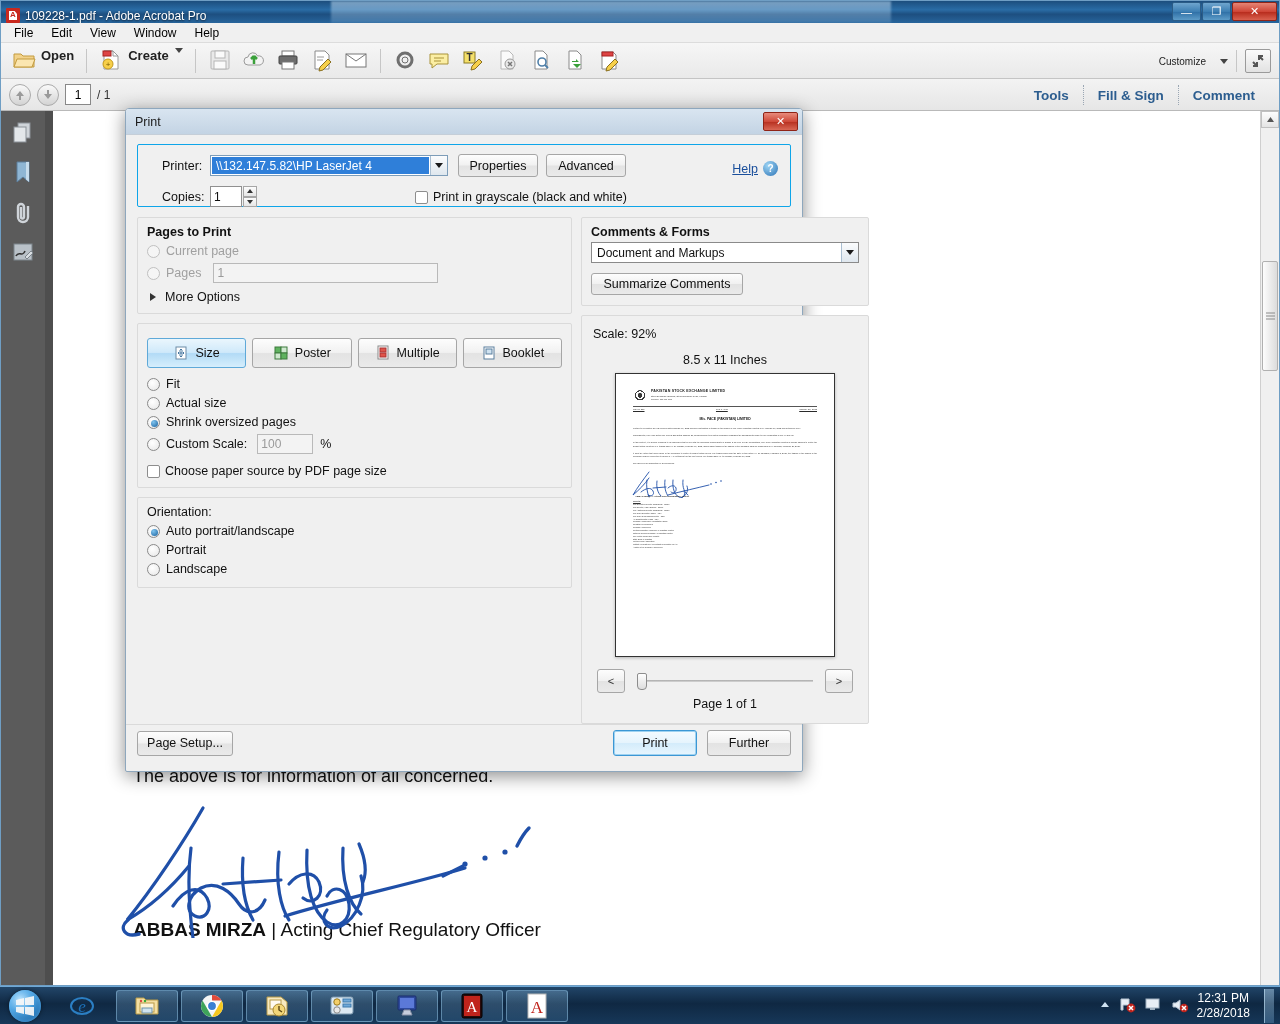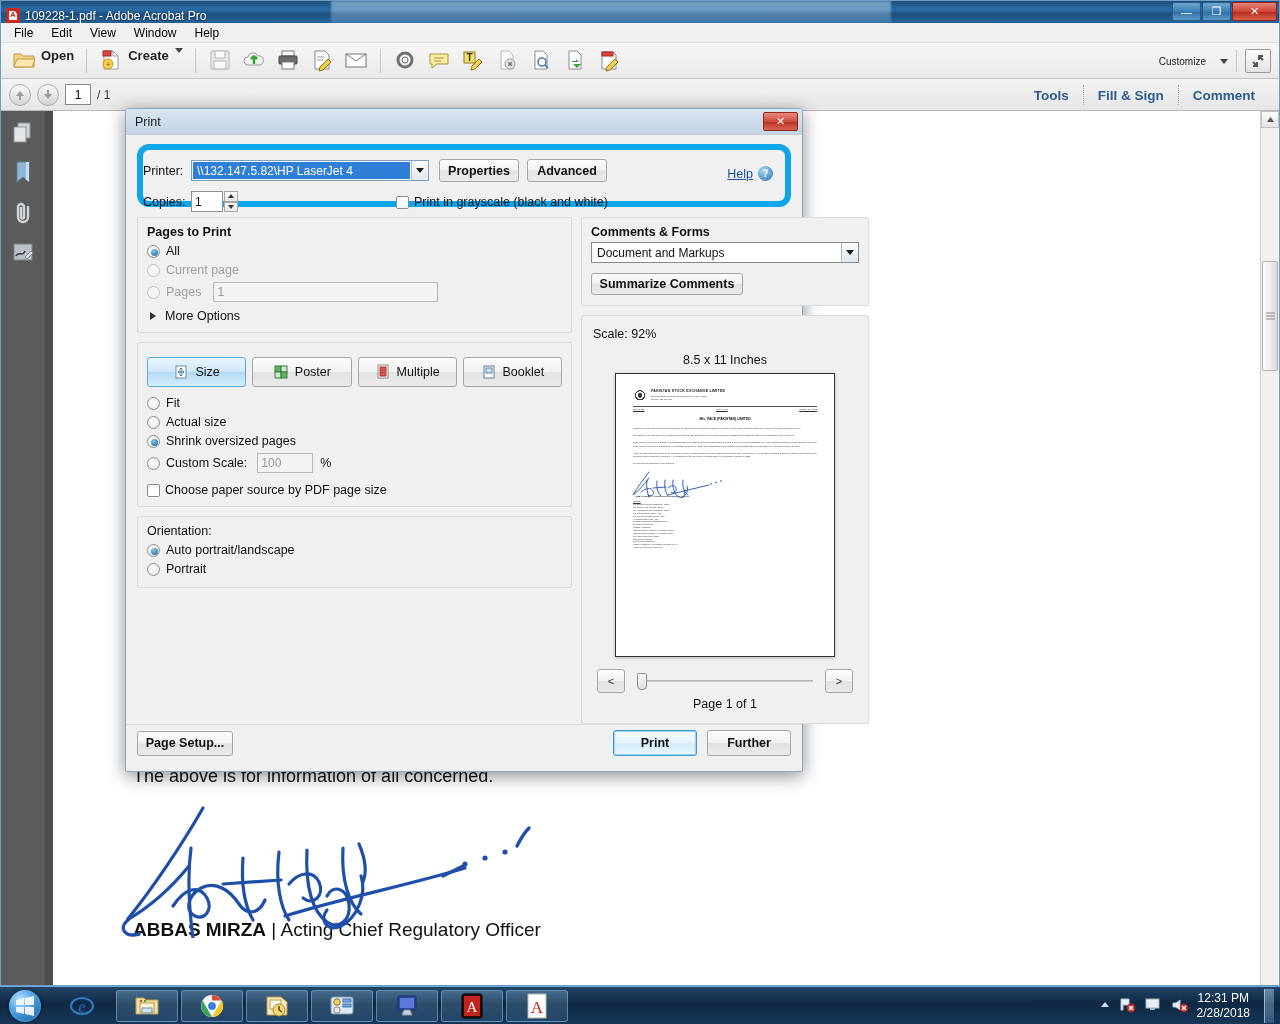--- a/index.html
+++ b/index.html
@@ -179,22 +179,22 @@
   .dlg-title .t { position: relative; z-index: 2; font-size: 12.5px; color: #1b1b1b; }
   .dlg-close {
     position: absolute; right: 4px; top: 3px; width: 35px; height: 19px;
     background: linear-gradient(to bottom,#e88b7c,#cf4a3a 50%,#b62e1e 51%,#d96754);
     border: 1px solid #8f2417; border-radius: 2px; z-index: 3;
     color: #fff; font-size: 11px; display: flex; align-items: center; justify-content: center;
   }
   .dlg-body { position: absolute; left: 0; top: 26px; right: 0; bottom: 0; }
   .topsec {
     margin: 9px 11px 0 11px; background: #f0f0f0;
-    border: 6px solid #0ea5e9; border-radius: 12px;
-    padding: 9px 10px 10px 0; position: relative;
+    border: 1px solid #0ea5e9; border-radius: 2px;
+    padding: 9px 10px 10px 24px; position: relative;
     height: 63px;
   }
   .row { display: flex; align-items: center; }
   .lbl { font-size: 12.5px; color: #111; }
   .combo {
     height: 21px; border: 1px solid #7d9db9; background: #fff;
     display: flex; align-items: center; position: relative;
   }
   .combo .val {
     flex: 1; font-size: 12px; padding: 0 4px; line-height: 19px;
@@ -209,21 +209,21 @@
     width: 0; height: 0; border-left: 4px solid transparent;
     border-right: 4px solid transparent; border-top: 5px solid #1a1a1a;
   }
   .tri-rt {
     width: 0; height: 0; border-top: 4px solid transparent;
     border-bottom: 4px solid transparent; border-left: 6px solid #333;
   }
   .btn {
     border: 1px solid #a6a6a6; border-radius: 3px;
     background: linear-gradient(to bottom,#fdfdfd 0%,#f1f1f1 48%,#e3e3e3 52%,#eaeaea 100%);
-    font-size: 12.5px; color: #111; display: flex; align-items: center; justify-content: center; font-weight: bold;
+    font-size: 12.5px; color: #111; display: flex; align-items: center; justify-content: center;
   }
   .btn.def {
     border: 1px solid #3c97d4;
     box-shadow: 0 0 0 1px #9fd2f1 inset;
     background: linear-gradient(to bottom,#f4fbff 0%,#e6f4fd 48%,#d4ecfb 52%,#e8f6fe 100%);
   }
   .spin {
     width: 14px; height: 21px; display: flex; flex-direction: column; margin-left: 1px;
   }
   .spin div {
@@ -706,24 +706,20 @@
         <div class="helpline">
           <span class="helplink">Help</span>
           <span class="helpq">?</span>
         </div>
       </div>
 
       <div class="leftcol">
 
         <div class="group">
           <div class="grouptitle">Pages to Print</div>
-          <div class="rrow">
-            <span class="radio on"></span>
-            <span>All</span>
-          </div>
           <div class="rrow dis">
             <span class="radio dis"></span>
             <span>Current page</span>
           </div>
           <div class="rrow dis">
             <span class="radio dis"></span>
             <span>Pages</span>
             <span class="txtbox dis" style="width:225px;height:20px;margin-left:12px">1</span>
           </div>
           <div class="rrow" style="margin-top:7px">
@@ -794,20 +790,24 @@
 
         <div class="group" style="padding-bottom:11px">
           <div class="lbl" style="margin-bottom:2px">Orientation:</div>
           <div class="rrow">
             <span class="radio on"></span>
             <span>Auto portrait/landscape</span>
           </div>
           <div class="rrow">
             <span class="radio"></span>
             <span>Portrait</span>
+          </div>
+          <div class="rrow">
+            <span class="radio"></span>
+            <span>Landscape</span>
           </div>
         </div>
       </div>
 
       <div class="rightcol">
         <div class="group" style="padding:7px 9px 10px 9px">
           <div class="grouptitle">Comments &amp; Forms</div>
           <span class="combo" style="width:100%;border-color:#8a8a8a;margin-top:3px">
             <span class="val" style="background:#fff;color:#111">Document and Markups</span>
             <span class="arrowbox">

